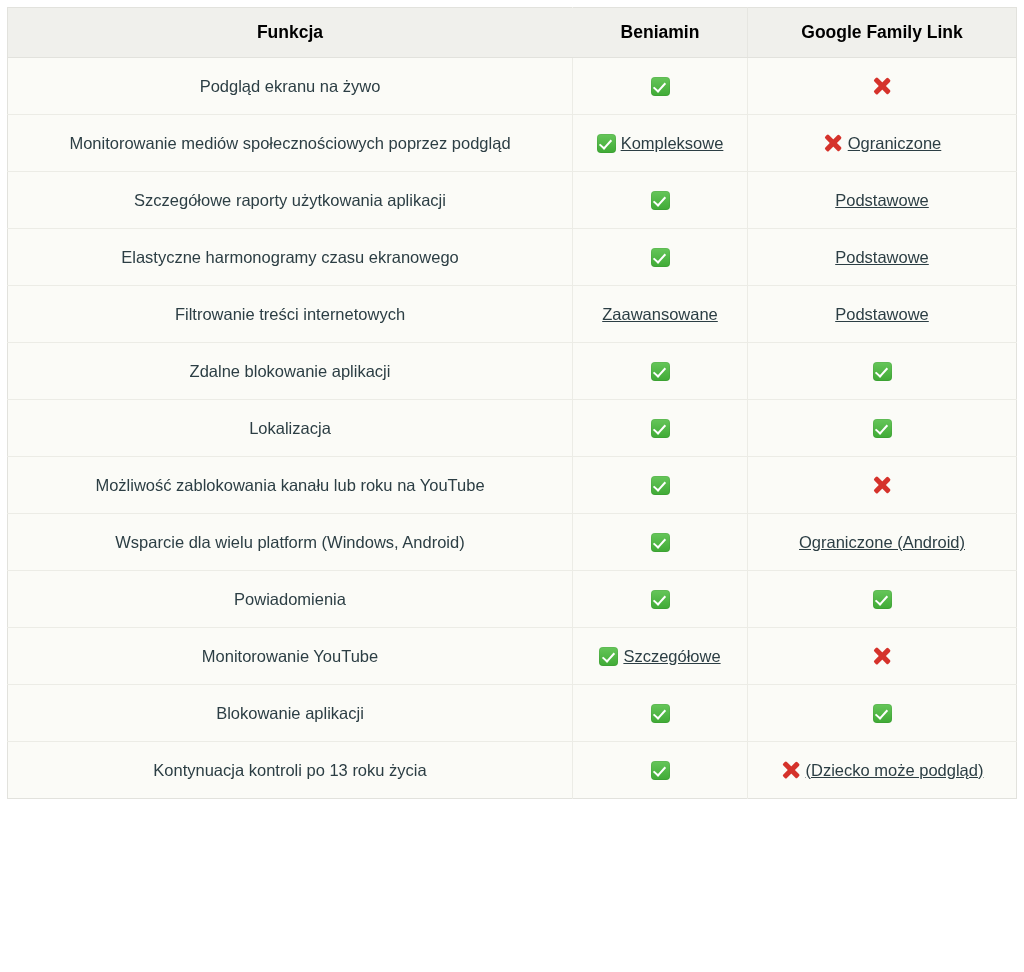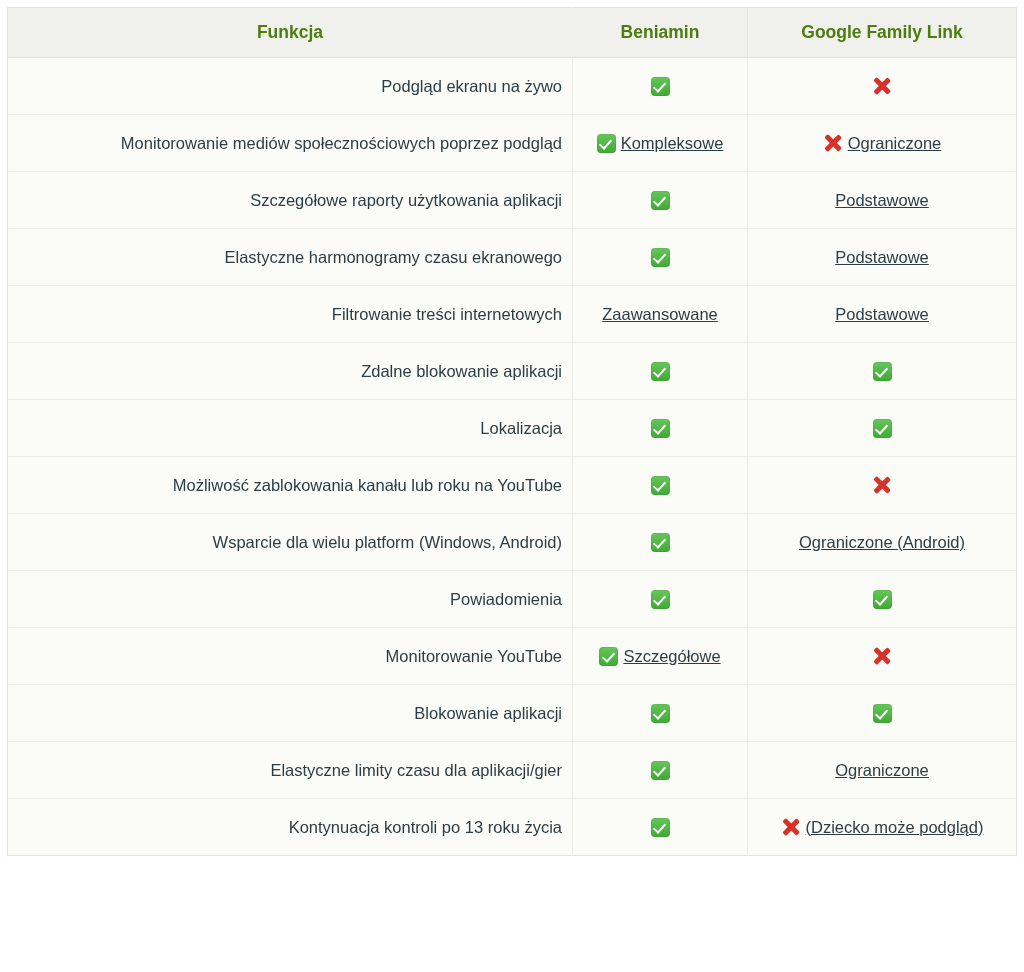--- a/index.html
+++ b/index.html
@@ -28,39 +28,39 @@
     table-layout: fixed;
     border: 1px solid #e2e2dd;
   }
 
   table.compare col.c-feature { width: 565px; }
   table.compare col.c-a       { width: 175px; }
   table.compare col.c-b       { width: 269px; }
 
   thead th {
     background: #f0f0ec;
-    color: #4d7c0f;
+    color: #000000;
     font-size: 17.5px;
     font-weight: bold;
     text-align: center;
     height: 50px;
     padding: 0 8px;
     border-right: 1px solid #e6e6e1;
     border-bottom: 1px solid #e2e2dd;
     box-sizing: border-box;
     white-space: nowrap;
   }
   thead th:last-child { border-right: none; }
   thead th.th-feature { border-right: 1px solid #f0f0ec; }
 
   tbody td {
     background: #fbfbf7;
     color: #2c3e44;
     font-size: 16.5px;
-    text-align: right;
+    text-align: center;
     height: 57px;
     padding: 0 10px;
     border-right: 1px solid #ececE6;
     border-bottom: 1px solid #ececE6;
     box-sizing: border-box;
     vertical-align: middle;
     line-height: 1.25;
   }
   tbody td:last-child { border-right: none; }
   tbody tr:last-child td { border-bottom: none; }
@@ -295,33 +295,20 @@
               <span class="ico ico-check"></span>
             </div>
           </td>
           <td>
             <div class="cell-inner">
               <span class="ico ico-check"></span>
             </div>
           </td>
         </tr>
         <tr>
-          <td><span>Elastyczne limity czasu dla aplikacji/gier</span></td>
-          <td>
-            <div class="cell-inner">
-              <span class="ico ico-check"></span>
-            </div>
-          </td>
-          <td>
-            <div class="cell-inner">
-              <span class="cell-text">Ograniczone</span>
-            </div>
-          </td>
-        </tr>
-        <tr>
           <td><span>Kontynuacja kontroli po 13 roku życia</span></td>
           <td>
             <div class="cell-inner">
               <span class="ico ico-check"></span>
             </div>
           </td>
           <td>
             <div class="cell-inner">
               <span class="ico ico-cross"></span>
               <span class="cell-text">(Dziecko może podgląd)</span>

